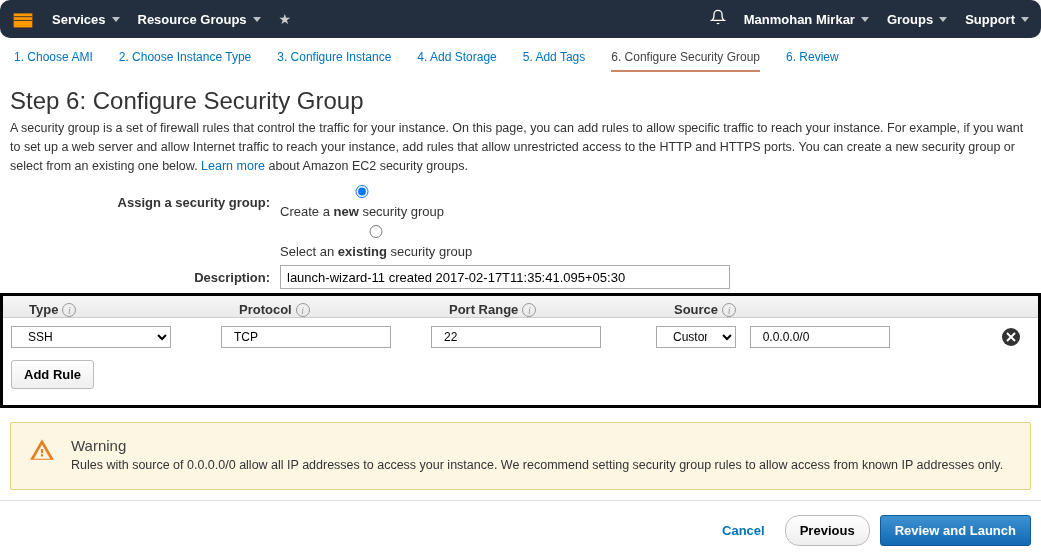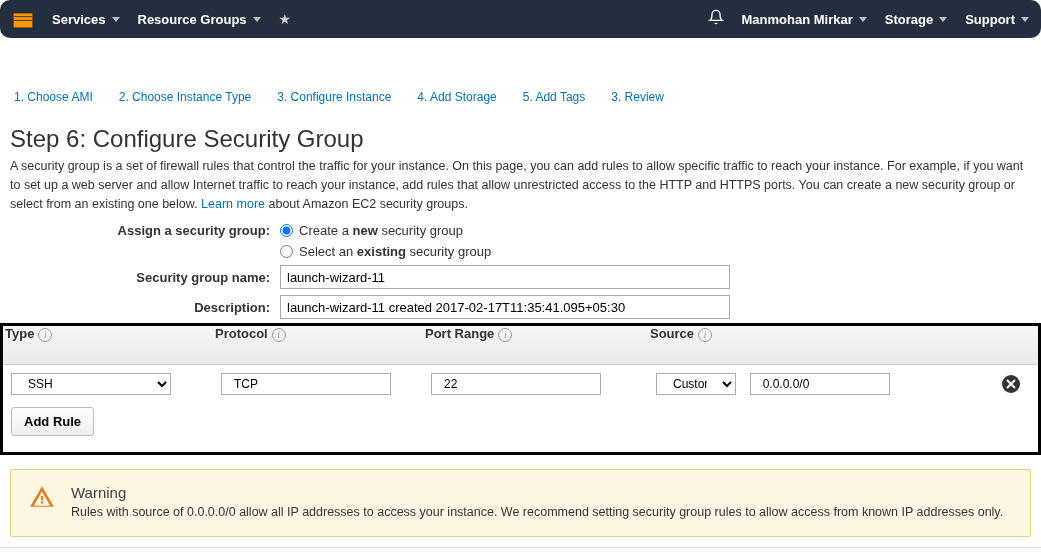--- a/index.html
+++ b/index.html
@@ -10,40 +10,40 @@
     .topnav-left { display: flex; align-items: center; gap: 18px; flex: 1; }
     .topnav-right { display: flex; align-items: center; gap: 18px; }
     .aws-logo { width: 22px; height: 22px; }
     .topnav-item { display: flex; align-items: center; gap: 6px; cursor: pointer; font-size: 13px; font-weight: bold; }
     .topnav-bell { font-size: 16px; }
     .caret-white { width: 0; height: 0; border-left: 4px solid transparent; border-right: 4px solid transparent; border-top: 5px solid #fff; opacity: 0.7; }
     .pin-icon { color: #ccc; font-size: 14px; }
     
     
     .wizard-tabs { display: flex; gap: 26px; padding: 12px 14px 8px; border-bottom: 1px solid transparent; font-size: 12px; }
-    .wizard-tab { color: #0073bb; cursor: pointer; padding-bottom: 6px; margin-top: 40px; }
+    .wizard-tab { color: #0073bb; cursor: pointer; padding-bottom: 6px; }
     .wizard-tab.active { color: #444; border-bottom: 2px solid #c86; font-weight: normal; }
     
     
     .main { padding: 0 10px; }
     .page-title { font-size: 24px; font-weight: 400; color: #333; margin: 6px 0 4px; }
     .description { font-size: 12.5px; line-height: 1.5; color: #333; margin-bottom: 10px; }
     .description a { color: #0073bb; text-decoration: none; }
     
     
     .form-row { display: flex; align-items: center; margin: 6px 0; font-size: 13px; }
     .form-label { width: 270px; text-align: right; padding-right: 10px; font-weight: bold; }
-    .form-value { display: flex; gap: 6px; }
+    .form-value { display: flex; gap: 6px; flex-direction: column; }
     .form-value input[type="text"] { width: 450px; height: 24px; padding: 2px 6px; border: 1px solid #aaa; font-size: 13px; }
     .radio-label { font-weight: normal; }
     .radio-label b { font-weight: bold; }
     
     
     .rules-section { border: 3px solid #000; margin-top: -2px; padding-bottom: 12px; }
-    .rules-header { display: flex; background: linear-gradient(#f6f6f6, #eaeaea); border-bottom: 1px solid #ccc; height: 39px; align-items: flex-start; font-size: 13px; font-weight: bold; padding: 0 2px; }
+    .rules-header { display: flex; background: linear-gradient(#f6f6f6, #eaeaea); border-bottom: 1px solid #ccc; height: 22px; align-items: flex-end; font-size: 13px; font-weight: bold; padding: 0 26px; }
     .col-type { width: 210px; }
     .col-protocol { width: 210px; }
     .col-portrange { width: 225px; }
     .col-source { width: 320px; }
     .col-remove { flex: 1; text-align: right; padding-right: 10px; }
     .info-icon { display: inline-flex; width: 14px; height: 14px; border: 1px solid #999; border-radius: 50%; align-items: center; justify-content: center; font-size: 10px; color: #999; margin-left: 4px; font-family: Georgia, serif; font-style: italic; font-weight: normal; }
     
     .rules-body-row { display: flex; align-items: center; padding: 8px; }
     .rules-body-row select, .rules-body-row input[type="text"] { height: 22px; border: 1px solid #aaa; padding: 1px 12px; font-size: 12px; background: #fff; }
     .rules-body-row .disabled-input { background: #eee; }
@@ -97,37 +97,38 @@
       <svg width="16" height="16" viewBox="0 0 24 24" fill="none" stroke="#fff" stroke-width="2">
           <path d="M18 8a6 6 0 00-12 0c0 7-3 9-3 9h18s-3-2-3-9"></path>
           <path d="M13.7 21a2 2 0 01-3.4 0"></path>
         </svg>
     </span>
     <span class="topnav-item">
       <span>Manmohan Mirkar</span>
       <span class="caret-white"></span>
     </span>
     <span class="topnav-item">
-      <span>Storage</span>
+      <span>Groups</span>
       <span class="caret-white"></span>
     </span>
     <span class="topnav-item">
       <span>Support</span>
       <span class="caret-white"></span>
     </span>
   </div>
 </div>
 
 <div class="wizard-tabs">
   <span class="wizard-tab">1. Choose AMI</span>
   <span class="wizard-tab">2. Choose Instance Type</span>
   <span class="wizard-tab">3. Configure Instance</span>
   <span class="wizard-tab">4. Add Storage</span>
   <span class="wizard-tab">5. Add Tags</span>
-  <span class="wizard-tab">3. Review</span>
+  <span class="wizard-tab active">6. Configure Security Group</span>
+  <span class="wizard-tab">6. Review</span>
 </div>
 
 <div class="main">
   <h1 class="page-title">Step 6: Configure Security Group</h1>
   <p class="description">
     <span>A security group is a set of firewall rules that control the traffic for your instance. On this page, you can add rules to allow specific traffic to reach your instance. For example, if you want to set up a web server and allow Internet traffic to reach your instance, add rules that allow unrestricted access to the HTTP and HTTPS ports. You can create a new security group or select from an existing one below. </span><a href="#">Learn more</a><span> about Amazon EC2 security groups.</span>
   </p>
 
   <div class="form-row">
     <div class="form-label">Assign a security group:</div>
@@ -135,26 +136,20 @@
       <input type="radio" name="sg" checked="" style="">
       <span><span>Create a </span><b>new</b><span> security group</span></span>
     </div>
   </div>
   <div class="form-row">
     <div class="form-label"></div>
     <div class="form-value radio-label">
       <input type="radio" name="sg" style="">
       <span><span>Select an </span><b>existing</b><span> security group</span></span>
     </div>
-  </div>
-  <div class="form-row">
-    <div class="form-label">Security group name:</div>
-    <div class="form-value">
-        <input type="text" value="launch-wizard-11" style="">
-      </div>
   </div>
   <div class="form-row">
     <div class="form-label">Description:</div>
     <div class="form-value">
         <input type="text" value="launch-wizard-11 created 2017-02-17T11:35:41.095+05:30" style="">
       </div>
   </div>
 </div>
 
 <div class="rules-section">

